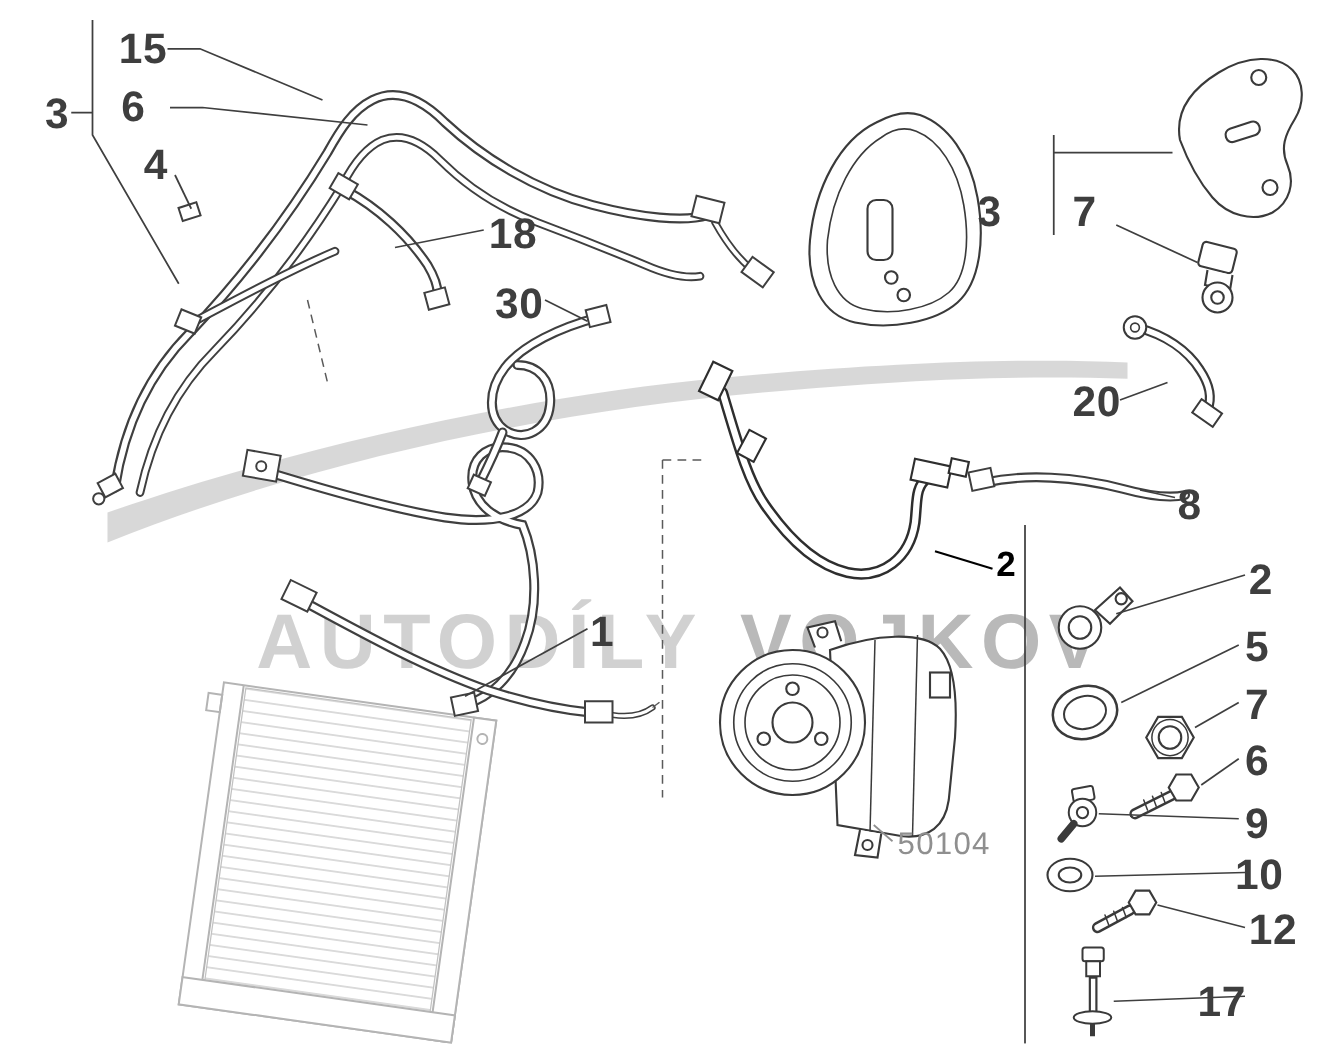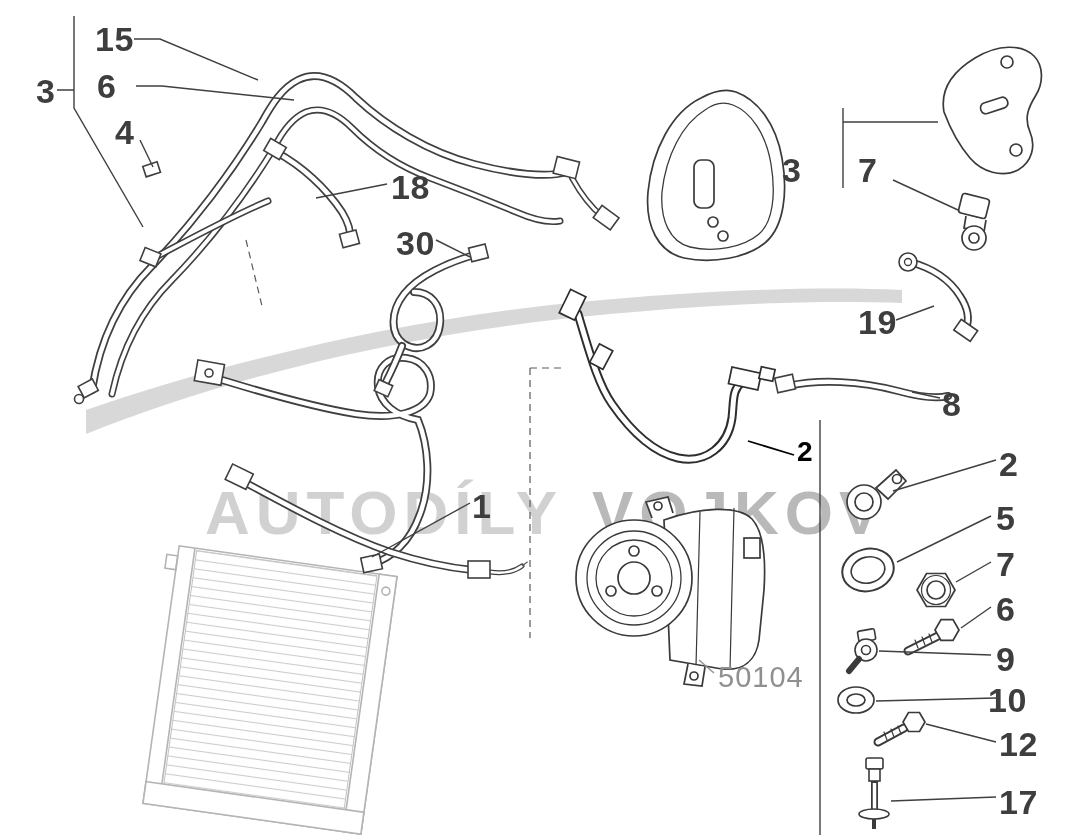--- a/index.html
+++ b/index.html
@@ -7,21 +7,21 @@
     position:relative;width:1070px;height:835px;overflow:hidden;
     background:#ffffff;font-family:"Liberation Sans",sans-serif;
   }
   .stage svg{position:absolute;left:0;top:0;}
   .callout{
     position:absolute;font-weight:700;font-size:34px;color:#3e3e3e;
     line-height:1;letter-spacing:0.5px;user-select:none;
   }
   .callout.strong{color:#000000;font-size:28px;}
   .partref{
-    position:absolute;font-weight:400;font-size:29px;color:#8f8f8f;
+    position:absolute;font-weight:400;font-size:25px;color:#8f8f8f;
     line-height:1;letter-spacing:1px;
   }
 </style>
 </head>
 <body>
 
 <div class="stage">
 
 <svg width="1070" height="835" viewBox="0 0 1070 835">
   <defs>
@@ -251,28 +251,28 @@
 </svg>
 
   <div class="callout" style="left:95px;top:22px">15</div>
   <div class="callout" style="left:97px;top:69px">6</div>
   <div class="callout" style="left:36px;top:74px">3</div>
   <div class="callout" style="left:115px;top:115px">4</div>
   <div class="callout" style="left:391px;top:170px">18</div>
   <div class="callout" style="left:396px;top:226px">30</div>
   <div class="callout" style="left:782px;top:153px">3</div>
   <div class="callout" style="left:858px;top:153px">7</div>
-  <div class="callout" style="left:858px;top:305px">19</div>
+  <div class="callout" style="left:858px;top:305px">20</div>
   <div class="callout" style="left:942px;top:387px">8</div>
   <div class="callout strong" style="left:797px;top:438px">2</div>
   <div class="callout" style="left:999px;top:447px">2</div>
   <div class="callout" style="left:996px;top:501px">5</div>
   <div class="callout" style="left:996px;top:547px">7</div>
   <div class="callout" style="left:996px;top:592px">6</div>
   <div class="callout" style="left:996px;top:642px">9</div>
   <div class="callout" style="left:988px;top:683px">10</div>
   <div class="callout" style="left:999px;top:727px">12</div>
   <div class="callout" style="left:472px;top:489px">1</div>
-  <div class="callout" style="left:999px;top:785px">17</div>
+  <div class="callout" style="left:958px;top:785px">17</div>
 
   <div class="partref" style="left:718px;top:663px">50104</div>
 
 </div>
 
 </body></html>

